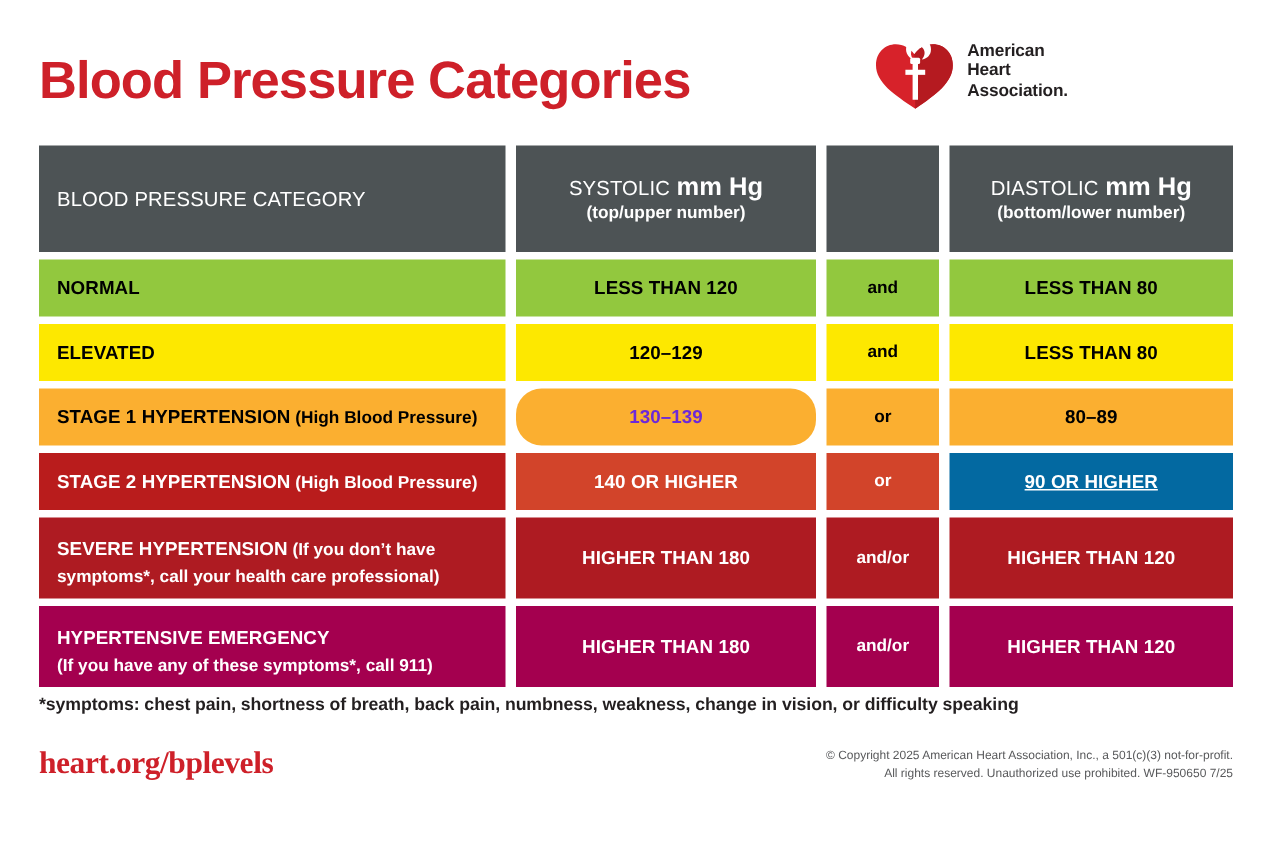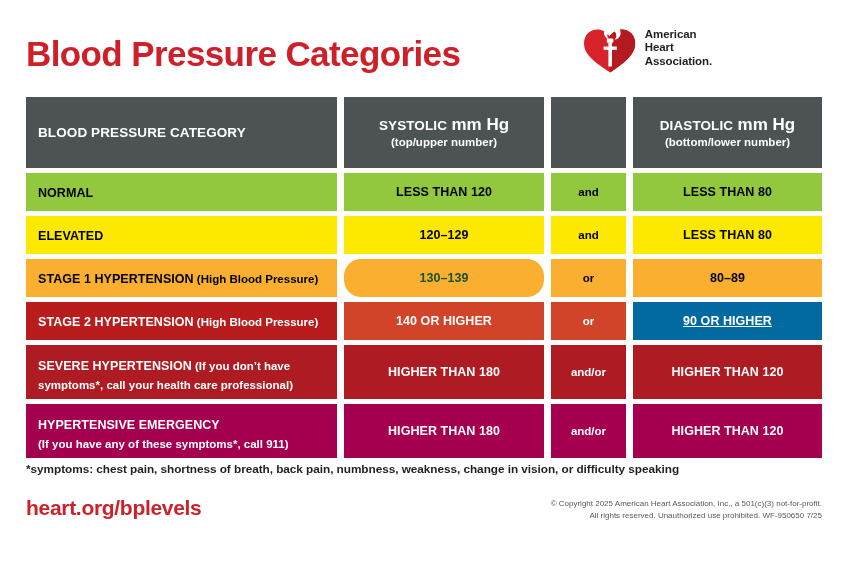--- a/index.html
+++ b/index.html
@@ -94,21 +94,21 @@
     background: #4d5355;
     color: #ffffff;
     height: 71px;
   }
   .header-row .col-category {
     justify-content: flex-start;
     text-align: left;
   }
   .hdr-title {
     font-size: 13.5px;
-    font-weight: bold;
+    font-weight: normal;
     letter-spacing: 0.1px;
     line-height: 1.3;
   }
   .hdr-unit {
     font-size: 17px;
     font-weight: bold;
     letter-spacing: 0;
   }
   .hdr-sub {
     font-size: 11.5px;
@@ -158,20 +158,21 @@
   }
 
   .site-url {
     position: absolute;
     left: 26px;
     top: 496px;
     font-size: 21px;
     font-weight: bold;
     color: #ce2029;
     letter-spacing: -0.3px;
+    font-family: Liberation Serif, serif;
   }
 
   .copyright {
     position: absolute;
     right: 28px;
     top: 498px;
     font-size: 8px;
     color: #58595b;
     text-align: right;
     line-height: 1.45;
@@ -257,21 +258,21 @@
             <span class="conn">and</span>
           </div>
           <div class="cell col-diastolic" style="background: rgb(253, 232, 0); color: rgb(0, 0, 0);">
             <span class="val">LESS THAN 80</span>
           </div>
         </div>
         <div class="bp-row data-row">
           <div class="cell col-category" style="background: rgb(251, 175, 48); color: rgb(0, 0, 0);">
             <div><span class="cat-main">STAGE 1 HYPERTENSION</span><span class="cat-note"> (High Blood Pressure)</span></div>
           </div>
-          <div class="cell col-systolic" style="background: rgb(251, 175, 48); color: #14532d; border-radius: 17px;">
+          <div class="cell col-systolic" style="background: rgb(251, 175, 48); color: #6d28d9; border-radius: 17px;">
             <span class="val">130–139</span>
           </div>
           <div class="cell col-conn" style="background: rgb(251, 175, 48); color: rgb(0, 0, 0);">
             <span class="conn">or</span>
           </div>
           <div class="cell col-diastolic" style="background: rgb(251, 175, 48); color: rgb(0, 0, 0);">
             <span class="val">80–89</span>
           </div>
         </div>
         <div class="bp-row data-row">

